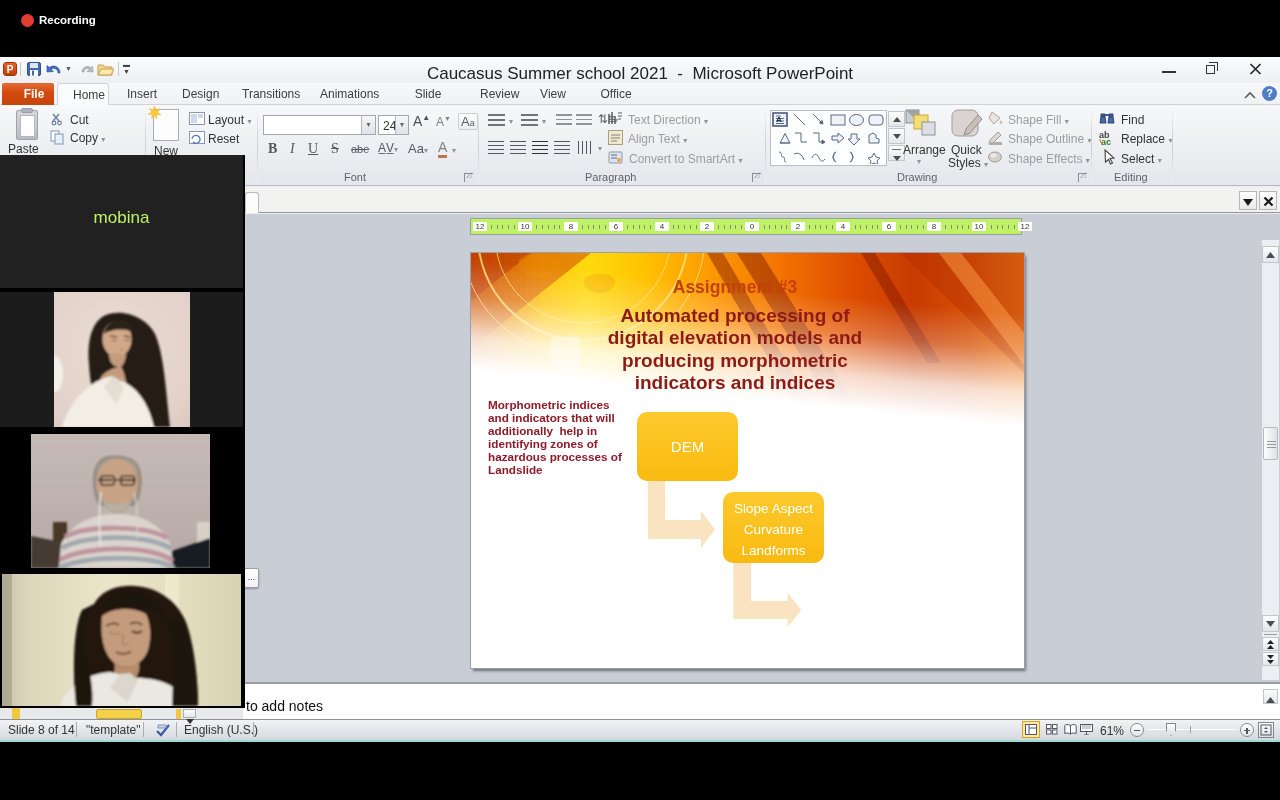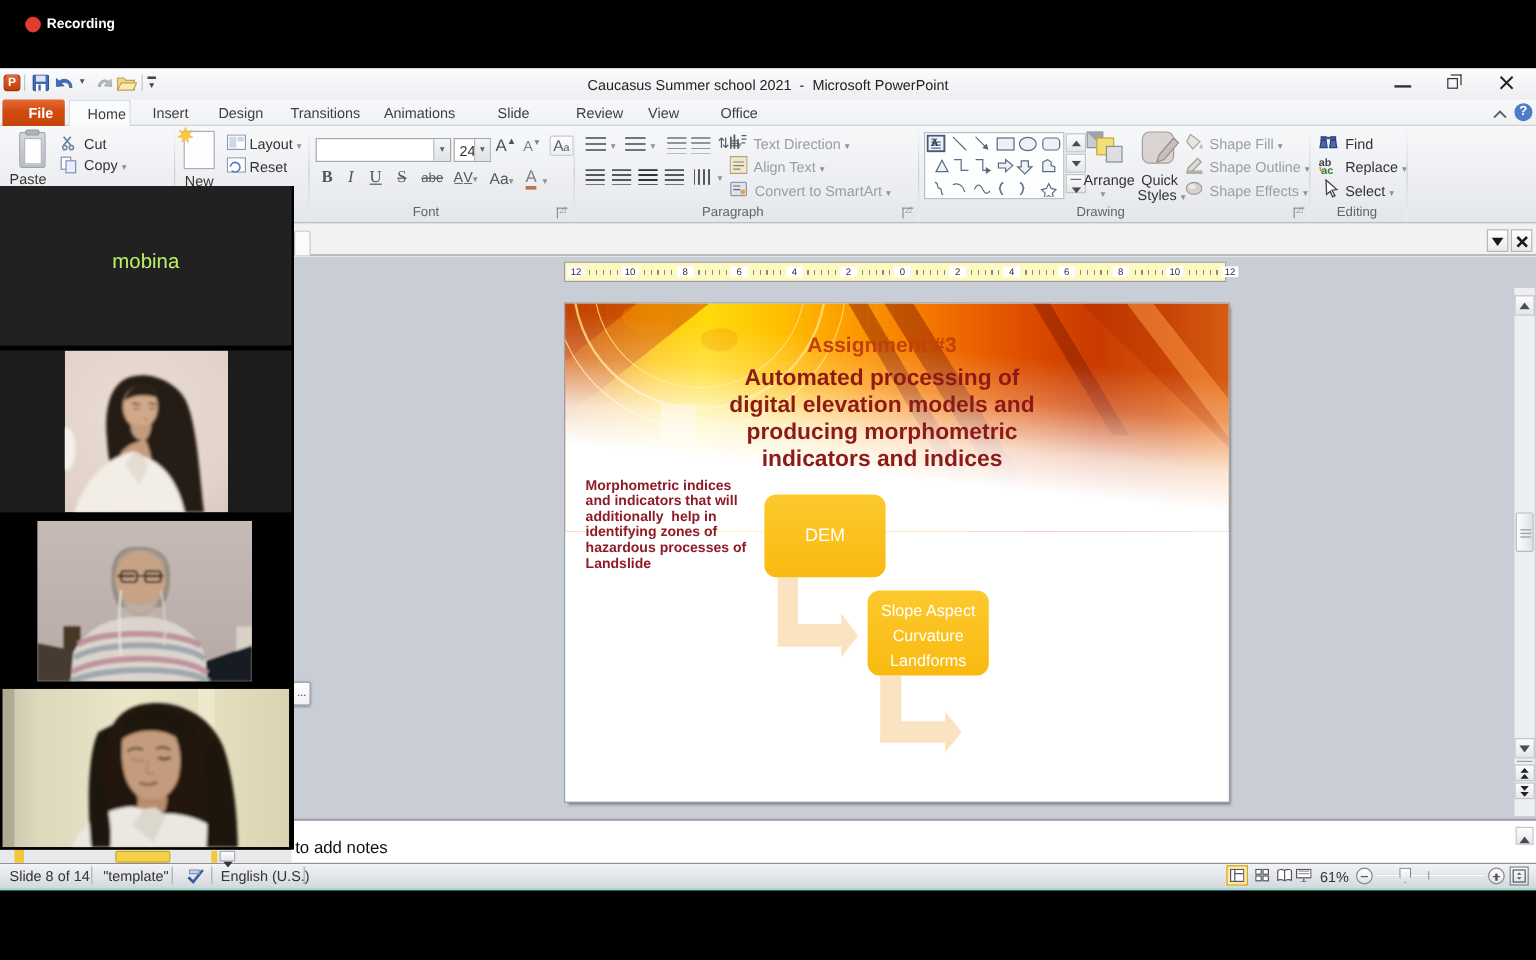--- a/index.html
+++ b/index.html
@@ -11,21 +11,21 @@
   
   #recdot { left:21px; top:14px; width:13px; height:13px; border-radius:50%; background:#e23b30; }
   #rectxt { left:39px; top:14px; color:#fff; font-size:11.5px; font-weight:bold; }
 
   
   #ppt { left:0; top:57px; width:1280px; height:684px; background:#e9ebee; }
 
   
   #titlebar { left:0; top:0; width:1280px; height:26px;
      background:linear-gradient(#fcfcfd,#eceef1); }
-  #titletext { left:0; top:7px; width:1280px; text-align:center; font-size:12px; color:#222; }
+  #titletext { left:0; top:7px; width:1280px; text-align:center; font-size:17px; color:#222; }
   #winmin  { left:1162px; top:14px; width:14px; height:2px; background:#333; }
   #winrest { left:1206px; top:8px; width:9px; height:9px; border:1.4px solid #333; background:transparent; }
   #winrest2{ left:1209px; top:5px; width:9px; height:9px; border:1.4px solid #333; border-bottom:none; border-left:none; }
   #winclose{ left:1249px; top:6px; font-size:14px; color:#222; font-weight:bold; line-height:12px;}
 
   
   #tabrow { left:0; top:26px; width:1280px; height:22px; background:linear-gradient(#f7f8f9,#eff1f3); border-bottom:1px solid #cfd3d8; }
   .tab { position:absolute; top:0; height:22px; line-height:22px; font-size:12px; color:#3c3e40; text-align:center;padding-left:12px; }
   #tab-file { left:2px; width:52px; background:linear-gradient(#e66a33,#d14a10 45%,#c64508); color:#fff; font-weight:bold; border-radius:2px 2px 0 0; }
   #tab-home { background:#fafbfc; border:1px solid #cfd3d8; border-bottom:none; border-radius:2.5px 2.5px 0 0; }
@@ -44,21 +44,21 @@
   .dd { color:#8f9296; font-size:8px; }
 
   
   #midbar { left:0; top:130px; width:1280px; height:26px; background:#f2f2f0; border-bottom:1px solid #94979b; }
   .midbtn { position:absolute; top:4px; width:18px; height:19px; background:linear-gradient(#ffffff,#e9e9e9); border:1px solid #b5b8bb; text-align:center; }
 
   
   #work { left:0; top:157px; width:1280px; height:468px; background:#c9cdd5; }
 
   
-  #ruler { left:470px; top:4px; width:552px; height:17px; background:#fef9c3; border:1px solid #9a9ea3; }
+  #ruler { left:470px; top:4px; width:552px; height:17px; background:#bef264; border:1px solid #9a9ea3; }
 
   
   #slide { left:471px; top:39px; width:553px; height:415px; background:#fff; box-shadow:0 0 0 1px #9aa0a8, 2px 3px 2.5px rgba(74,78,88,.7); }
 
   
   #vscroll { left:1262px; top:26px; width:17px; height:440px; background:#edeef1; }
   .sbtn { position:absolute; left:0; width:17px; height:17px; background:linear-gradient(#fdfdfd,#e4e6e9); border:1px solid #c2c6ca; color:#6a6e73; font-size:8px; text-align:center; line-height:16px; }
 
   
   #notes { left:0; top:625px; width:1280px; height:38px; background:#fff; border-top:2px solid #9b9ea2; font-size:14px; color:#111; }

